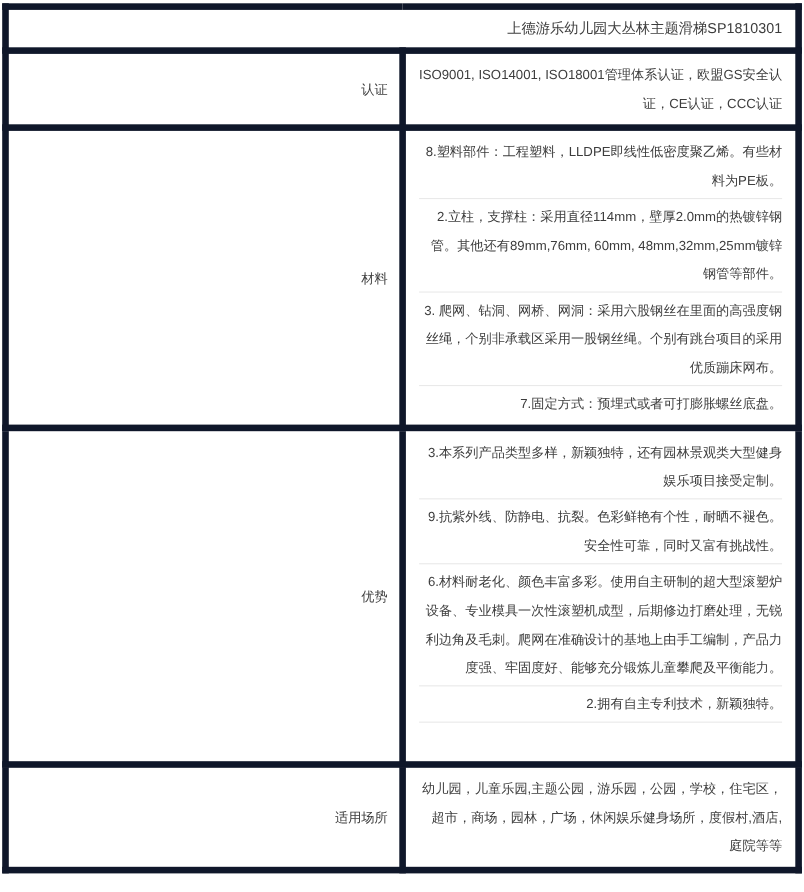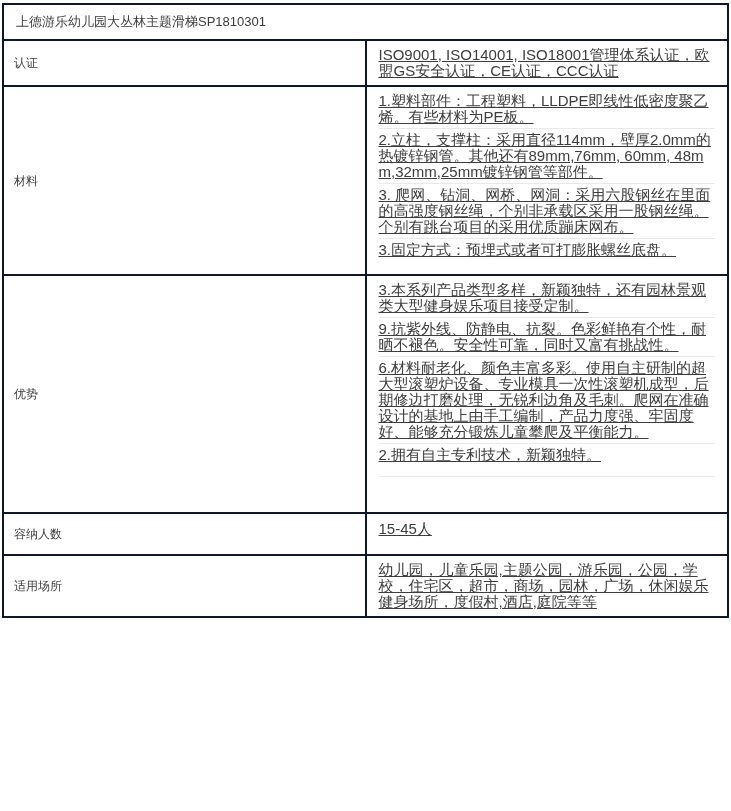--- a/index.html
+++ b/index.html
@@ -20,48 +20,48 @@
   }
   table.spec {
     position: absolute;
     left: 2px;
     top: 3px;
     width: 727px;
     border-collapse: collapse;
     table-layout: fixed;
   }
   table.spec td {
-    border: 2px solid #0f172a;
+    border: 6px solid #0f172a;
     vertical-align: middle;
+    text-align: right;
   }
   td.title-cell {
     padding: 7px 12px;
     font-size: 13px;
     line-height: 20px;
     color: #3d3d3d;
   }
   td.label-cell {
     width: 143px;
     padding: 9px 10px;
     font-size: 12px;
     line-height: 22px;
     color: #3d3d3d;
   }
   td.value-cell {
     padding: 3px 12px;
   }
   .para {
-    font-size: 15px;
-    line-height: 16px;
+    font-size: 12px;
+    line-height: 26px;
     min-height: 26px;
     padding: 3px 0;
     border-bottom: 1px solid #e9e9e9;
     color: #3d3d3d;
     word-break: break-all;
-    text-decoration: underline;
   }
   .para:last-child {
     border-bottom: none;
   }
   .watermark {
     position: absolute;
     left: 314px;
     top: 401px;
     font-size: 26px;
     font-weight: bold;
@@ -84,43 +84,37 @@
 
     <tr>
           <td class="label-cell">认证</td>
           <td class="value-cell">
             <div class="para">ISO9001, ISO14001, ISO18001管理体系认证，欧盟GS安全认证，CE认证，CCC认证</div>
           </td>
         </tr>
         <tr>
           <td class="label-cell">材料</td>
           <td class="value-cell">
-            <div class="para">1.塑料部件：工程塑料，LLDPE即线性低密度聚乙烯。有些材料为PE板。</div>
+            <div class="para">8.塑料部件：工程塑料，LLDPE即线性低密度聚乙烯。有些材料为PE板。</div>
             <div class="para">2.立柱，支撑柱：采用直径114mm，壁厚2.0mm的热镀锌钢管。其他还有89mm,76mm, 60mm, 48mm,32mm,25mm镀锌钢管等部件。</div>
             <div class="para">3. 爬网、钻洞、网桥、网洞：采用六股钢丝在里面的高强度钢丝绳，个别非承载区采用一股钢丝绳。个别有跳台项目的采用优质蹦床网布。</div>
-            <div class="para">3.固定方式：预埋式或者可打膨胀螺丝底盘。</div>
+            <div class="para">7.固定方式：预埋式或者可打膨胀螺丝底盘。</div>
           </td>
         </tr>
         <tr>
           <td class="label-cell">优势</td>
           <td class="value-cell">
             <div class="para">3.本系列产品类型多样，新颖独特，还有园林景观类大型健身娱乐项目接受定制。</div>
             <div class="para">9.抗紫外线、防静电、抗裂。色彩鲜艳有个性，耐晒不褪色。安全性可靠，同时又富有挑战性。</div>
             <div class="para">6.材料耐老化、颜色丰富多彩。使用自主研制的超大型滚塑炉设备、专业模具一次性滚塑机成型，后期修边打磨处理，无锐利边角及毛刺。爬网在准确设计的基地上由手工编制，产品力度强、牢固度好、能够充分锻炼儿童攀爬及平衡能力。</div>
             <div class="para">2.拥有自主专利技术，新颖独特。</div>
             <div class="para"></div>
           </td>
         </tr>
         <tr>
-          <td class="label-cell">容纳人数</td>
-          <td class="value-cell">
-            <div class="para">15-45人</div>
-          </td>
-        </tr>
-        <tr>
           <td class="label-cell">适用场所</td>
           <td class="value-cell">
             <div class="para">幼儿园，儿童乐园,主题公园，游乐园，公园，学校，住宅区，超市，商场，园林，广场，休闲娱乐健身场所，度假村,酒店,庭院等等</div>
           </td>
         </tr>
       </tbody>
   </table>
 </div>
 
 </body></html>

